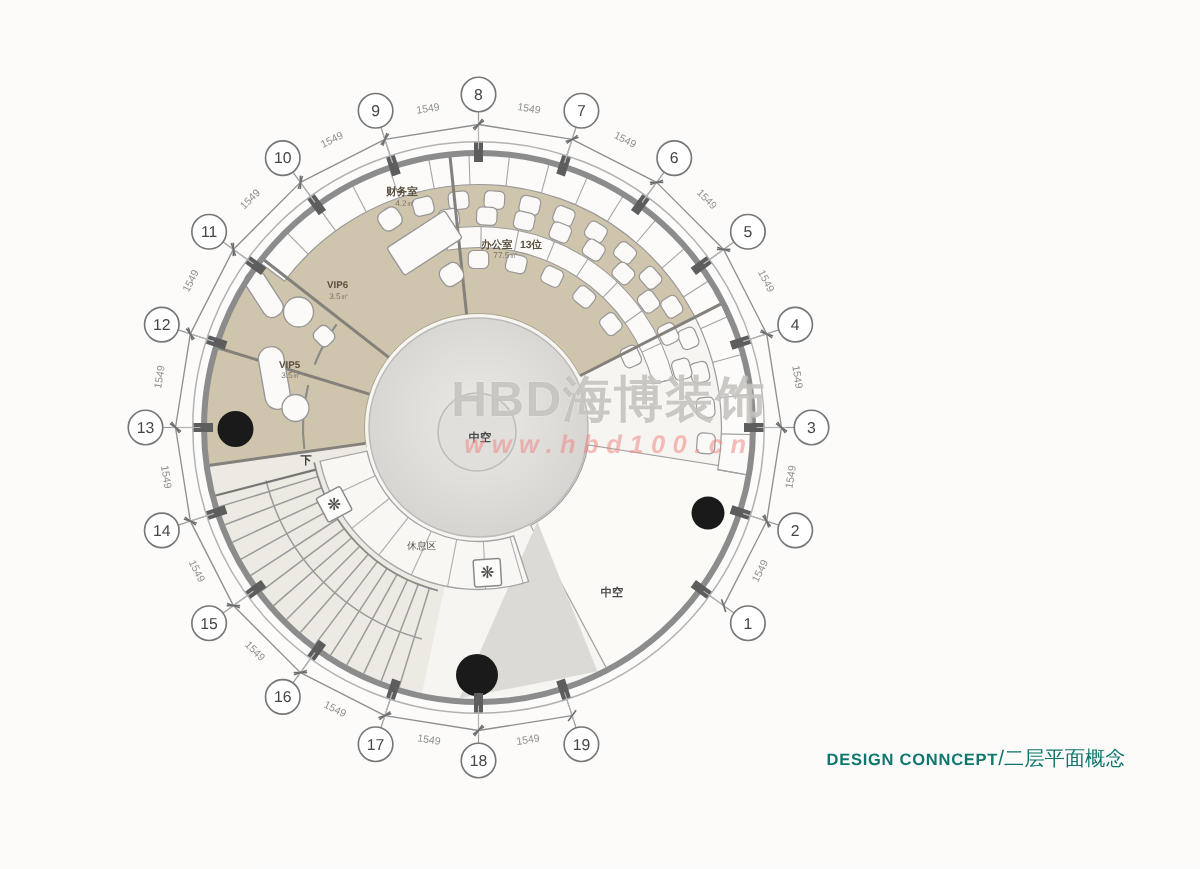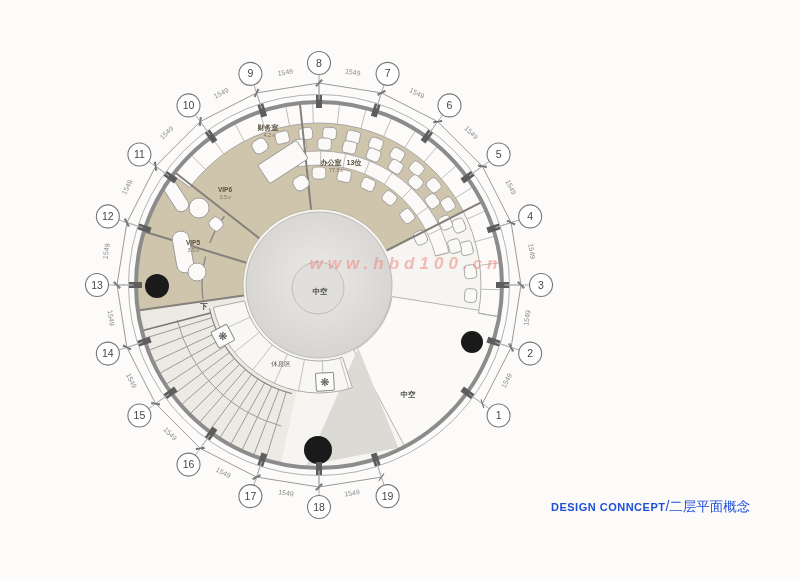--- a/index.html
+++ b/index.html
@@ -5,21 +5,21 @@
   html,body{margin:0;padding:0;background:#fdfcfb;}
   #sheet{position:relative;width:800px;height:579px;background:#fcfbfa;overflow:hidden;
          font-family:"Liberation Sans",sans-serif;}
   #plan-svg{position:absolute;left:0;top:0;}
   #watermark{position:absolute;left:278px;top:249px;width:256px;text-align:center;
              pointer-events:none;line-height:1;}
   #watermark .brand{font-size:33px;font-weight:bold;letter-spacing:1px;
                     color:rgba(168,165,159,0.60);text-shadow:0 0 1px rgba(255,255,255,0.8);}
   #watermark .url{margin-top:6px;font-size:17px;font-weight:bold;letter-spacing:5px;
                   color:rgba(238,135,132,0.55);font-style:italic;}
-  #titleblock{position:absolute;left:551px;top:497px;white-space:nowrap;color:#1d4ed8;}
+  #titleblock{position:absolute;left:551px;top:497px;white-space:nowrap;color:#0f766e;}
   #titleblock .en{font-size:11px;font-weight:bold;letter-spacing:0.5px;}
   #titleblock .sep{font-size:14px;}
   #titleblock .cn{font-size:13.5px;}
   text{font-family:"Liberation Sans",sans-serif;}
 </style>
 </head>
 <body>
 
 <div id="sheet">
   <svg id="plan-svg" width="800" height="579" viewBox="0 0 800 579">
@@ -351,19 +351,20 @@
         <line x1="318.99999999999994" y1="487" x2="381.42143286373937" y2="477.11341629162104" stroke="#8f8f8f" stroke-width="0.9"></line>
         <line x1="318.99999999999994" y1="470.5" x2="318.99999999999994" y2="490" stroke="#b5b5b5" stroke-width="0.7"></line>
         <line x1="376.3226524565527" y1="461.420983772751" x2="382.34848384686416" y2="479.96658584050647" stroke="#b5b5b5" stroke-width="0.7"></line>
         <line x1="314.49999999999994" y1="487" x2="323.49999999999994" y2="487" stroke="#6e6e6e" stroke-width="1.1" transform="rotate(306 318.99999999999994 487)"></line>
         <line x1="376.92143286373937" y1="477.11341629162104" x2="385.92143286373937" y2="477.11341629162104" stroke="#6e6e6e" stroke-width="1.1" transform="rotate(306 381.42143286373937 477.11341629162104)"></line>
         <text x="352.3205410535691" y="495.37761654676433" font-size="7" fill="#8f8f8f" text-anchor="middle" transform="rotate(351 352.3205410535691 495.37761654676433)">1549</text>
       </g>
   </svg>
 
   <div id="watermark">
+    <div class="brand">HBD海博装饰</div>
     <div class="url">www.hbd100.cn</div>
   </div>
 
   <div id="titleblock">
     <span class="en">DESIGN CONNCEPT</span><span class="sep">/</span><span class="cn">二层平面概念</span>
   </div>
 </div>
 
 </body></html>

